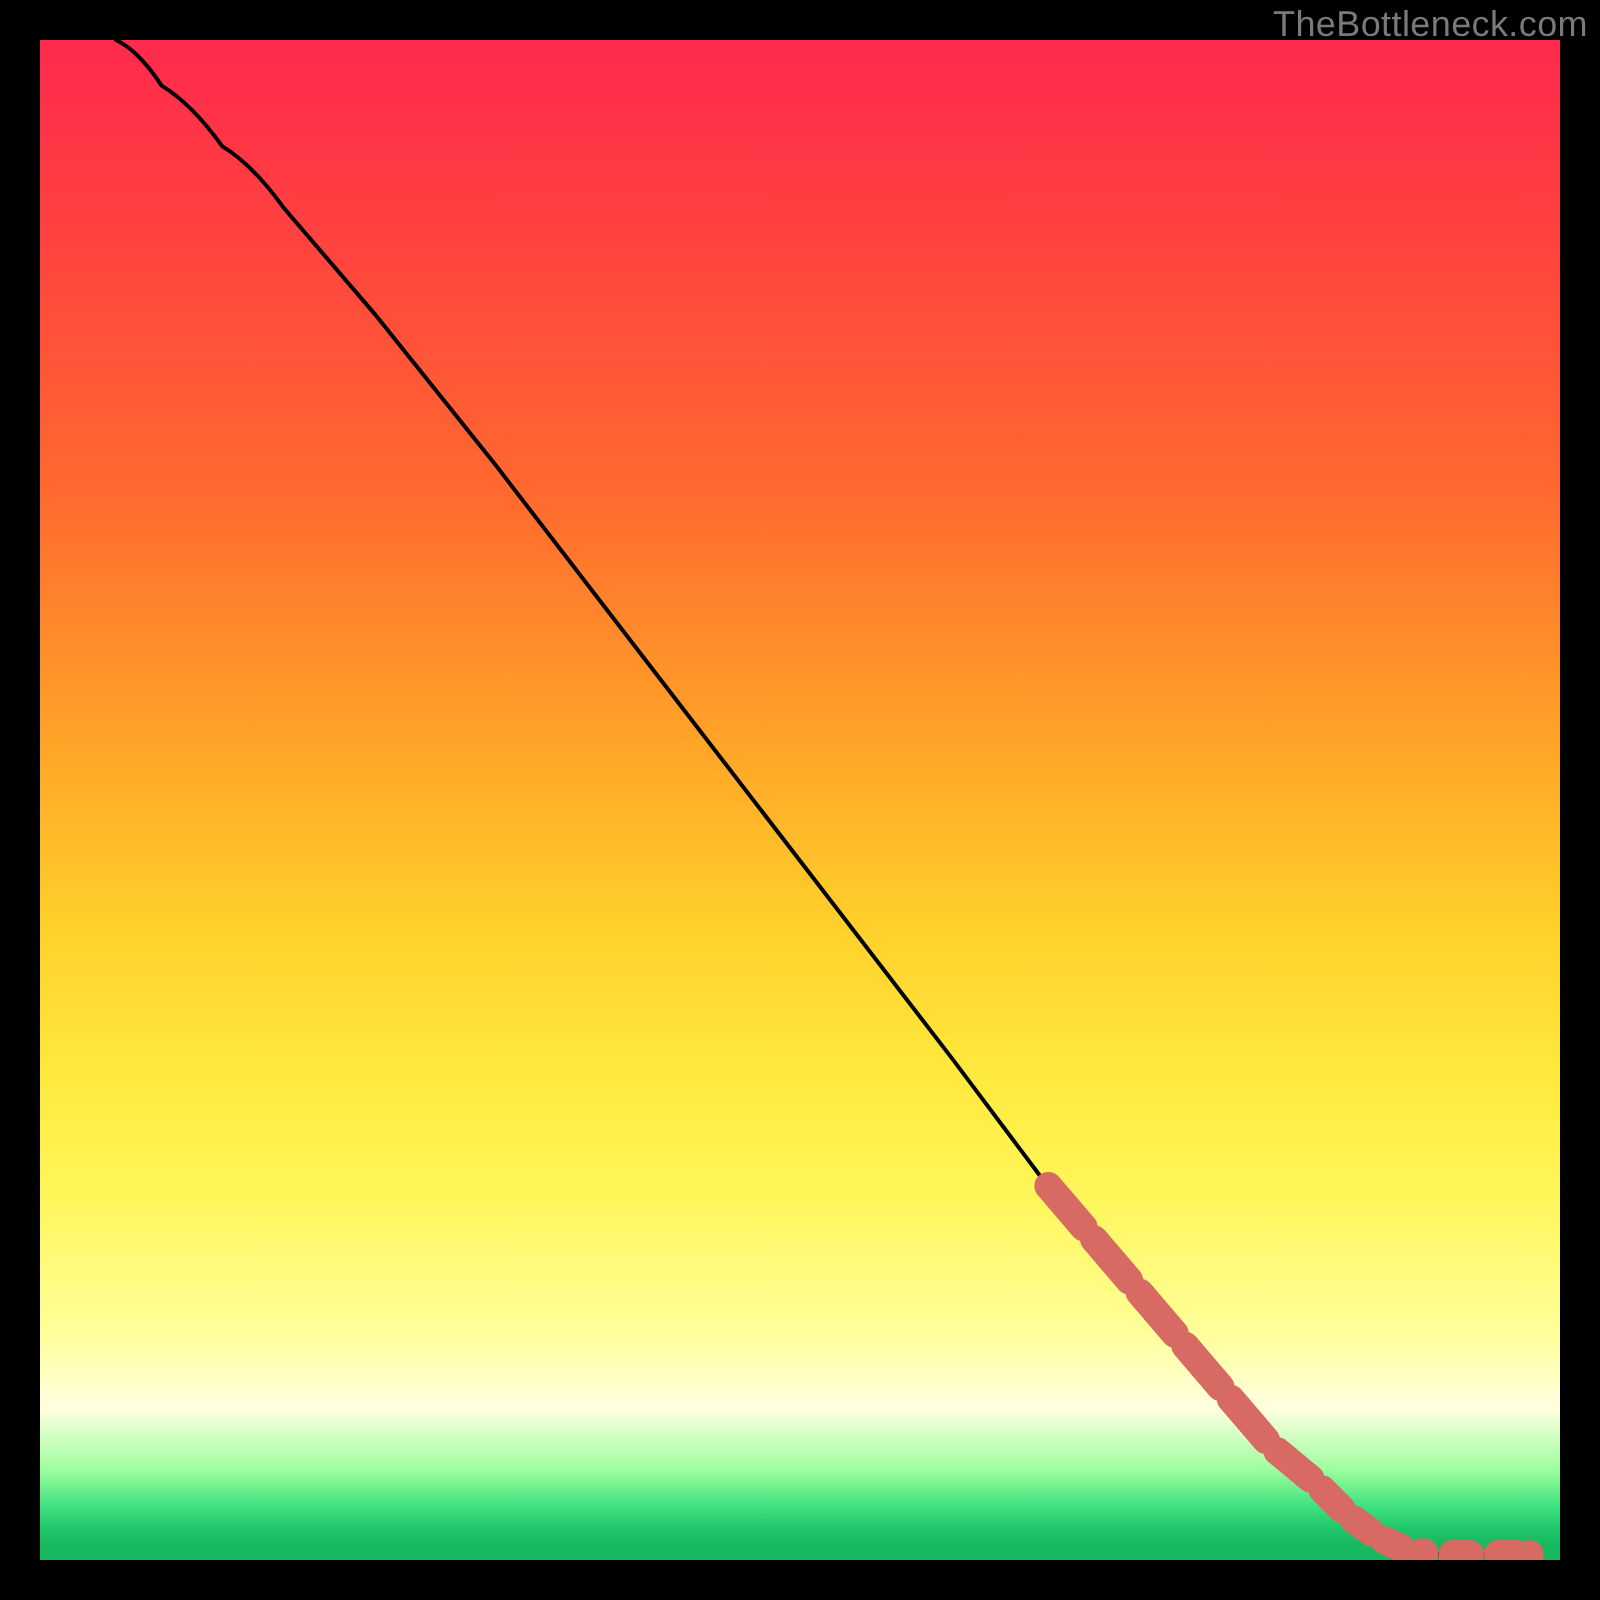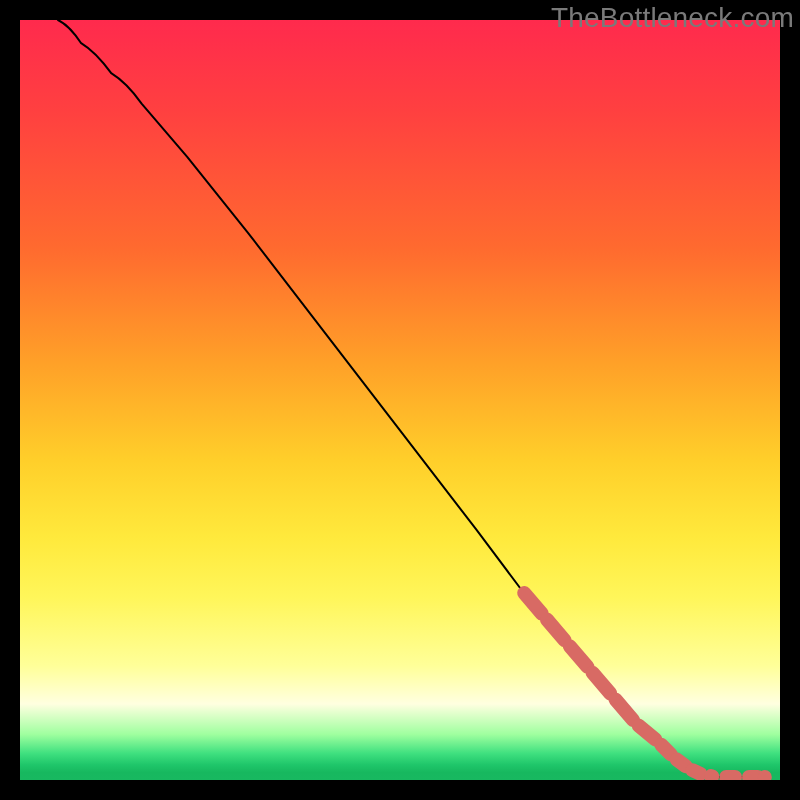--- a/index.html
+++ b/index.html
@@ -45,21 +45,21 @@
       #1fc66a 98%,
       #17b85f 99%,
       #18b860 100%
     );
   }
   .watermark {
     position: absolute;
     top: 2px;
     right: 6px;
     color: #7a7a7a;
-    font-size: 28px;
+    font-size: 18px;
     font-weight: 500;
     letter-spacing: 0.2px;
     user-select: none;
   }
   svg.curve {
     position: absolute;
     inset: 0;
     width: 100%;
     height: 100%;
   }

